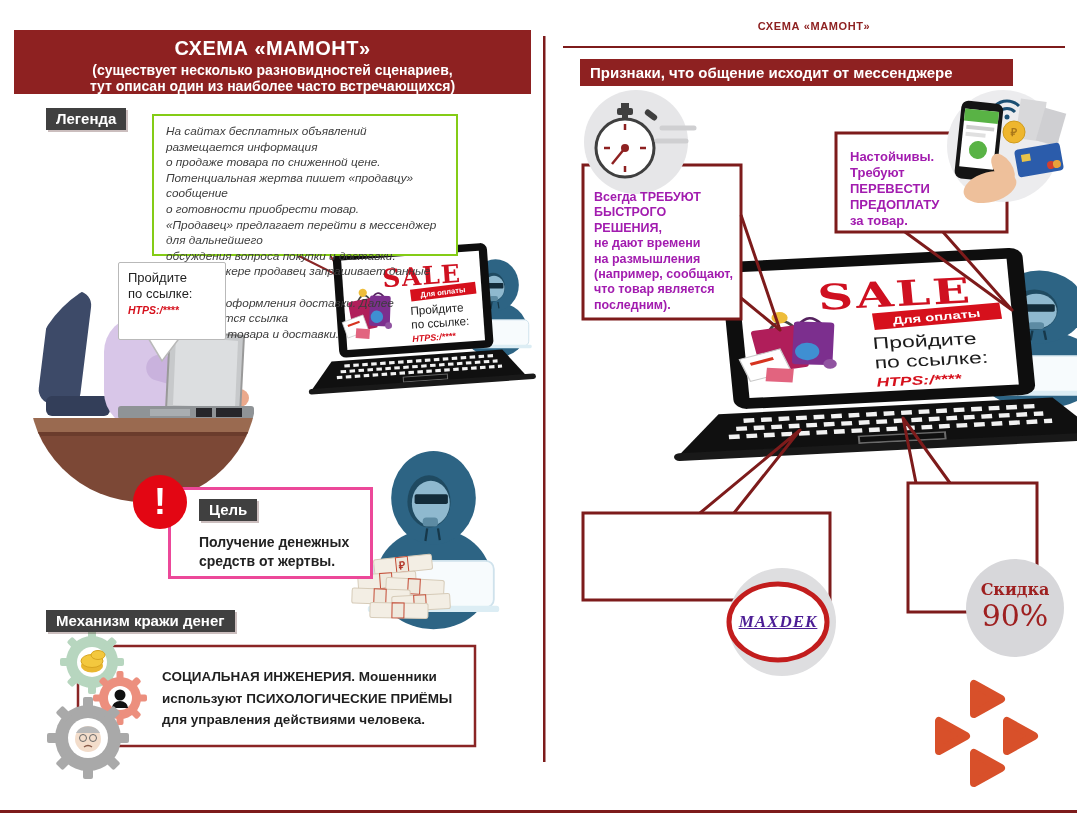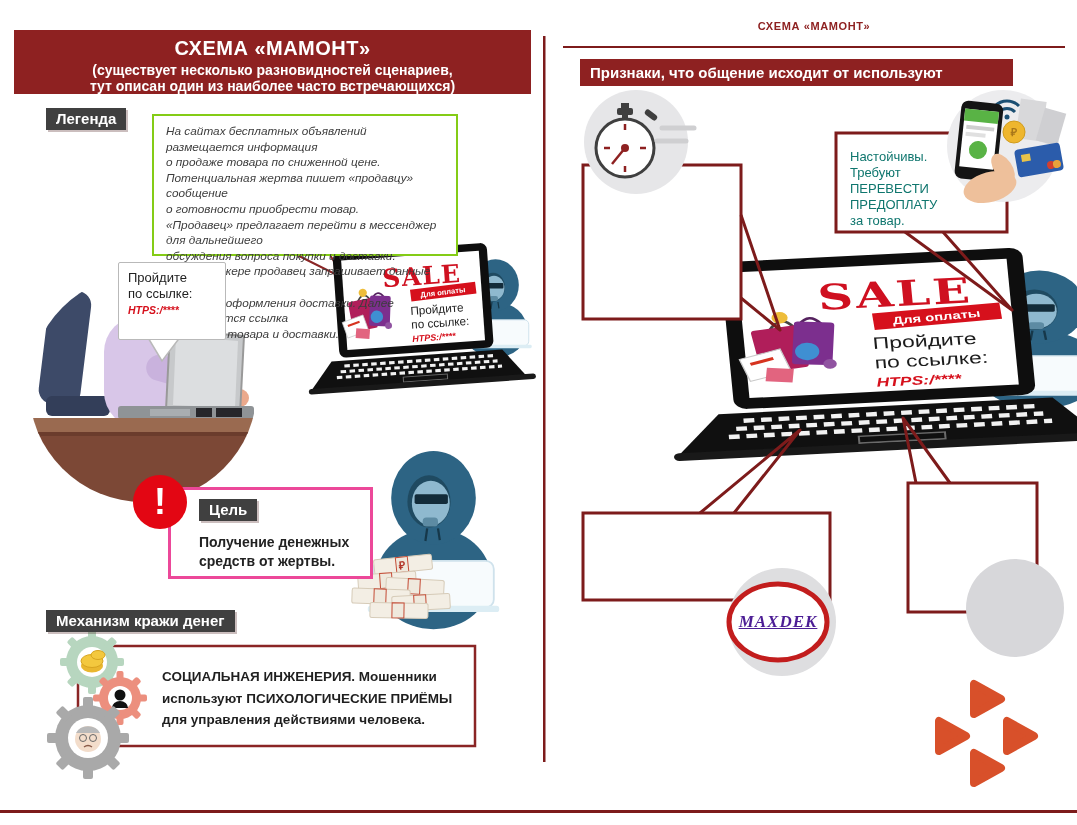--- a/index.html
+++ b/index.html
@@ -7,21 +7,21 @@
   .canvas{position:relative;width:1077px;height:825px;background:#fff;overflow:hidden;}
   svg.layer{position:absolute;left:0;top:0;z-index:1;}
   .txt{position:absolute;z-index:2;}
   .lines{white-space:pre-line;}
   .tag{display:inline-block;background:#404040;color:#fff;font-weight:bold;font-size:15px;
        padding:2px 10px 3px;box-shadow:2px 2px 0 rgba(70,20,20,.28);}
   .banner{background:#8e2121;color:#fff;}
   .banner-title{font-size:20px;font-weight:bold;text-align:center;margin-top:7px;letter-spacing:.5px;}
   .banner-sub{font-size:14px;font-weight:bold;text-align:center;line-height:16px;margin-top:2px;}
   .legend-text{font-style:italic;font-size:11.8px;line-height:15.6px;color:#3d3d3d;padding:8px 12px;}
-  .callout{font-weight:normal;color:#0f766e;}
+  .callout{font-weight:bold;color:#a21caf;}
   .bubble{background:#fff;border:1.5px solid #b9b9b9;border-radius:2px;z-index:2;}
   .goalbox{background:#fff;border:3px solid #ec4899;z-index:2;}
   .excl{background:#e30613;border-radius:50%;color:#fff;text-align:center;z-index:3;
         font-weight:bold;font-size:36px;line-height:54px;}
   .serifred{font-family:"DejaVu Serif",serif;color:#9e2020;}
   .maxdek{font-family:Liberation Serif, serif;font-style:italic;font-weight:bold;color:#4c1d95;
           text-decoration:underline;letter-spacing:1px;}
 </style>
 </head>
 <body>
@@ -325,27 +325,39 @@
 
 <div class="txt lines" style="left:162px;top:666px;font-size:13.5px;font-weight:bold;line-height:21.5px;color:#1f1f1f;">СОЦИАЛЬНАЯ ИНЖЕНЕРИЯ. Мошенники
 используют ПСИХОЛОГИЧЕСКИЕ ПРИЁМЫ
 для управления действиями человека.</div>
 <div class="txt" style="left:46px;top:610px;">
   <span class="tag">Механизм кражи денег</span>
 </div>
 
 <div class="txt" style="left:563px;top:20px;width:502px;text-align:center;font-size:11px;font-weight:bold;color:#8e2121;letter-spacing:.6px;">СХЕМА «МАМОНТ»</div>
 
-<div class="txt banner" style="left:580px;top:59px;width:433px;height:27px;font-size:15px;font-weight:bold;line-height:27px;padding-left:10px;box-sizing:border-box;">Признаки, что общение исходит от используют</div>
-
+<div class="txt banner" style="left:580px;top:59px;width:433px;height:27px;font-size:15px;font-weight:bold;line-height:27px;padding-left:10px;box-sizing:border-box;">Признаки, что общение исходит от мессенджере</div>
+
+<div class="txt callout lines" style="left:594px;top:190px;width:150px;font-size:12.5px;line-height:15.4px;">Всегда ТРЕБУЮТ
+БЫСТРОГО
+РЕШЕНИЯ,
+не дают времени
+на размышления
+(например, сообщают,
+что товар является
+последним).</div>
 
 <div class="txt callout lines" style="left:850px;top:149px;width:150px;font-size:13px;line-height:16px;">Настойчивы.
 Требуют
 ПЕРЕВЕСТИ
 ПРЕДОПЛАТУ
 за товар.</div>
 
 
 
+<div class="txt" style="left:965px;top:580px;width:100px;text-align:center;">
+  <div class="serifred" style="font-size:16px;font-weight:bold;line-height:19px;">Скидка</div>
+  <div class="serifred" style="font-size:30px;line-height:34px;">90%</div>
+</div>
 
 <div class="txt maxdek" style="left:722px;top:612px;width:112px;text-align:center;font-size:17px;">MAXDEK</div>
 
 </div>
 
 </body></html>

